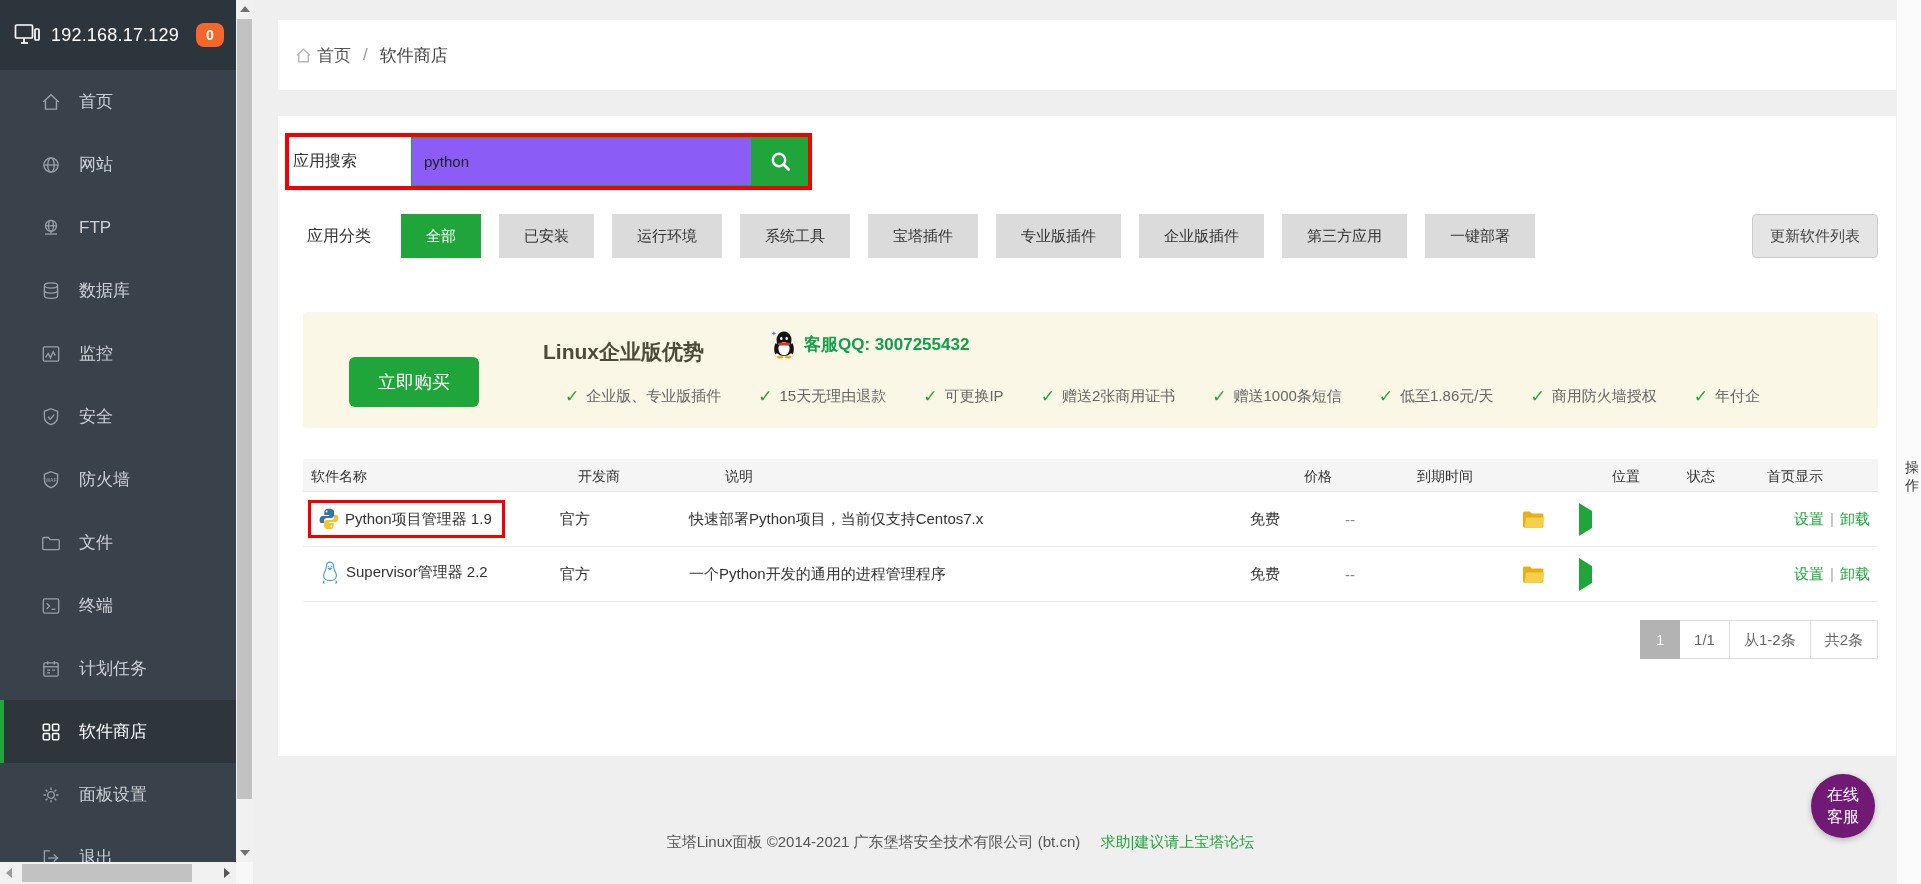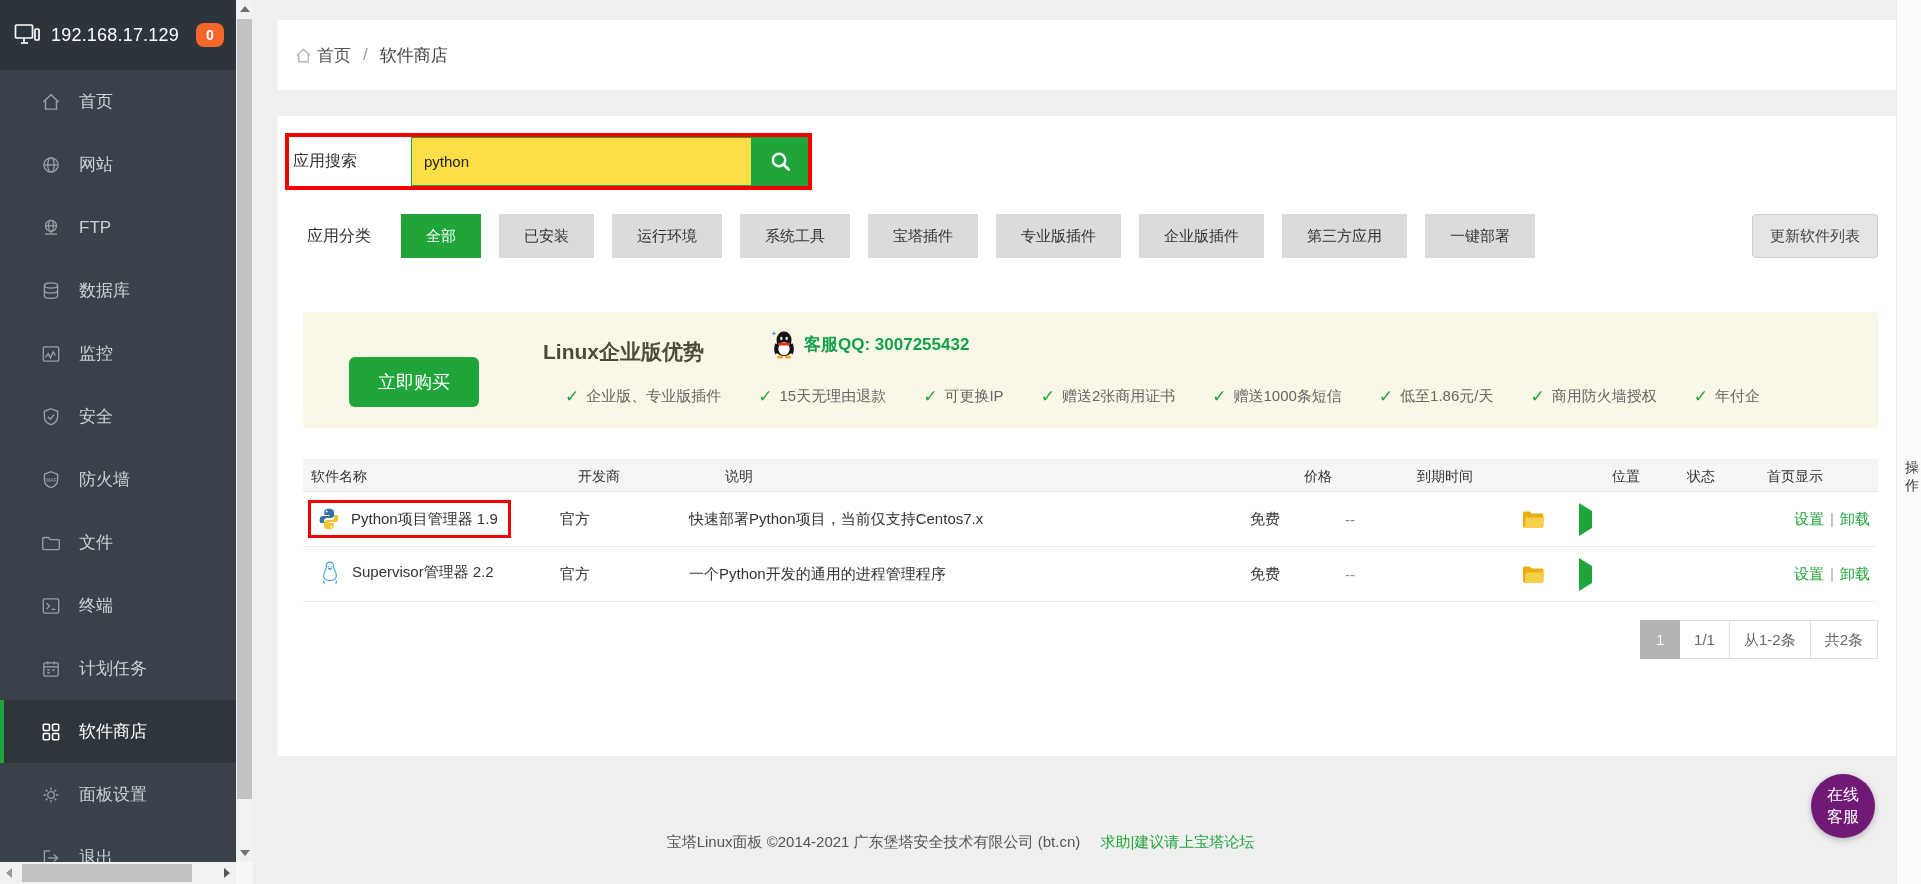--- a/index.html
+++ b/index.html
@@ -40,21 +40,21 @@
     display:flex; align-items:center; padding:0 16px; font-size:17px; color:#444; }
   .topbar .crumb-sep { color:#999; margin:0 12px; }
   .topbar .crumb-home { color:#555; margin-left:4px; cursor:pointer; }
 
   .panel { position:absolute; left:25px; top:116px; width:1618px; height:640px; background:#fff; }
 
   
   .search-box { position:absolute; left:7px; top:17px; width:527px; height:57px; border:4px solid #f40000;
     background:#fff; display:flex; align-items:stretch; }
   .search-label { width:122px; display:flex; align-items:center; padding-left:4px; font-size:16px; color:#333; }
-  .search-input { flex:1; border:1px solid #20a53a; background:#fde047; font-size:15px; padding:0 12px;
+  .search-input { flex:1; border:1px solid #20a53a; background:#8b5cf6; font-size:15px; padding:0 12px;
     color:#222; outline:none; font-family:inherit; }
   .search-btn { width:56px; background:#20a53a; border:none; display:flex; align-items:center; justify-content:center; cursor:pointer; }
 
   
   .cat-row { position:absolute; left:22px; top:98px; right:18px; height:44px; display:flex; align-items:center;margin-left:7px; }
   .cat-label { font-size:16px; color:#333; margin-right:30px; }
   .cat-tab { height:44px; line-height:44px; padding:0 25px; background:#dbdbdb; color:#333; font-size:15px;
     margin-right:18px; cursor:pointer; white-space:nowrap; }
   .cat-tab.active { background:#20a53a; color:#fff; }
   .update-btn { margin-left:auto; height:44px; line-height:42px; padding:0 17px; background:#e5e5e5;
@@ -73,21 +73,21 @@
   .benefit .check { color:#20a53a; font-weight:bold; font-size:17px; margin-right:7px; }
 
   
   .swtable { position:absolute; left:25px; top:343px; width:1575px; }
   .tgrid { display:grid; grid-template-columns:249px 129px 561px 95px 177px 57px 62px 120px 1fr; align-items:center; }
   .thead { height:33px; background:#f5f5f5; color:#333; font-size:14px; border-bottom:1px solid #e6e6e6;gap:18px; }
   .thead > div { padding-left:8px; }
   .thead .h-ops { text-align:left; padding-right:8px; }
   .trow { height:55px; border-bottom:1px solid #ebebeb; font-size:15px; color:#333; }
   .trow > div { padding-left:8px; }
-  .name-wrap { display:inline-flex; align-items:center; gap:10px; }
+  .name-wrap { display:inline-flex; align-items:center; gap:4px; }
   .red-box { border:3px solid #f40000; padding:4px 10px 4px 6px; margin-left:-3px; }
   .dim { color:#888; }
   .play-icon { width:0; height:0; border-left:13px solid #20a53a; border-top:8px solid transparent;
     border-bottom:8px solid transparent; cursor:pointer; }
   .toggle { width:44px; height:24px; border-radius:12px; background:#20a53a; position:relative; cursor:pointer; }
   .toggle::after { content:""; position:absolute; right:2px; top:2px; width:20px; height:20px; border-radius:50%; background:#fff; }
   .ops { text-align:right; padding-right:8px; white-space:nowrap; }
   .op-link { color:#20a53a; cursor:pointer; text-decoration:none; }
   .op-sep { color:#aaa; margin:0 6px; }
 

